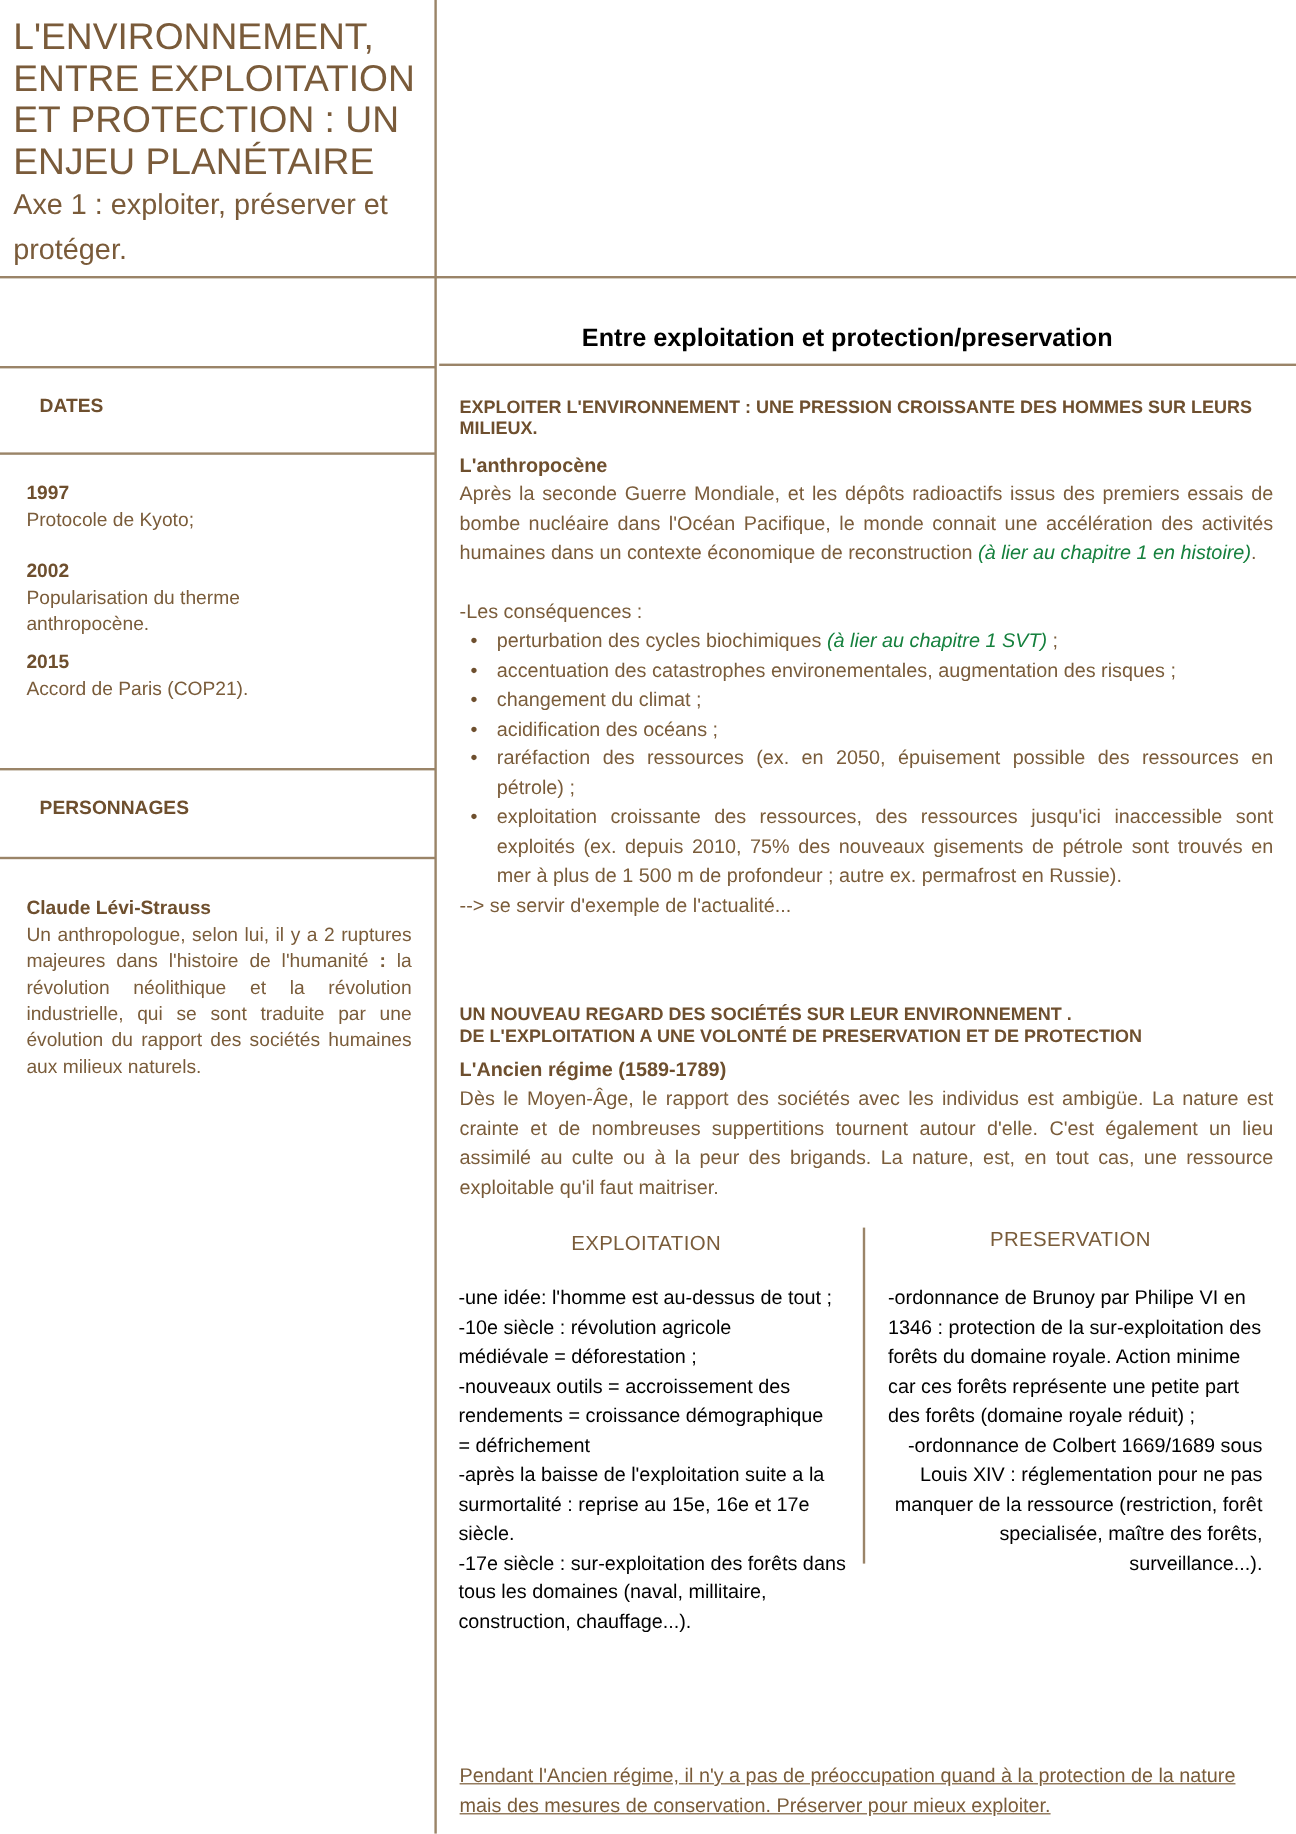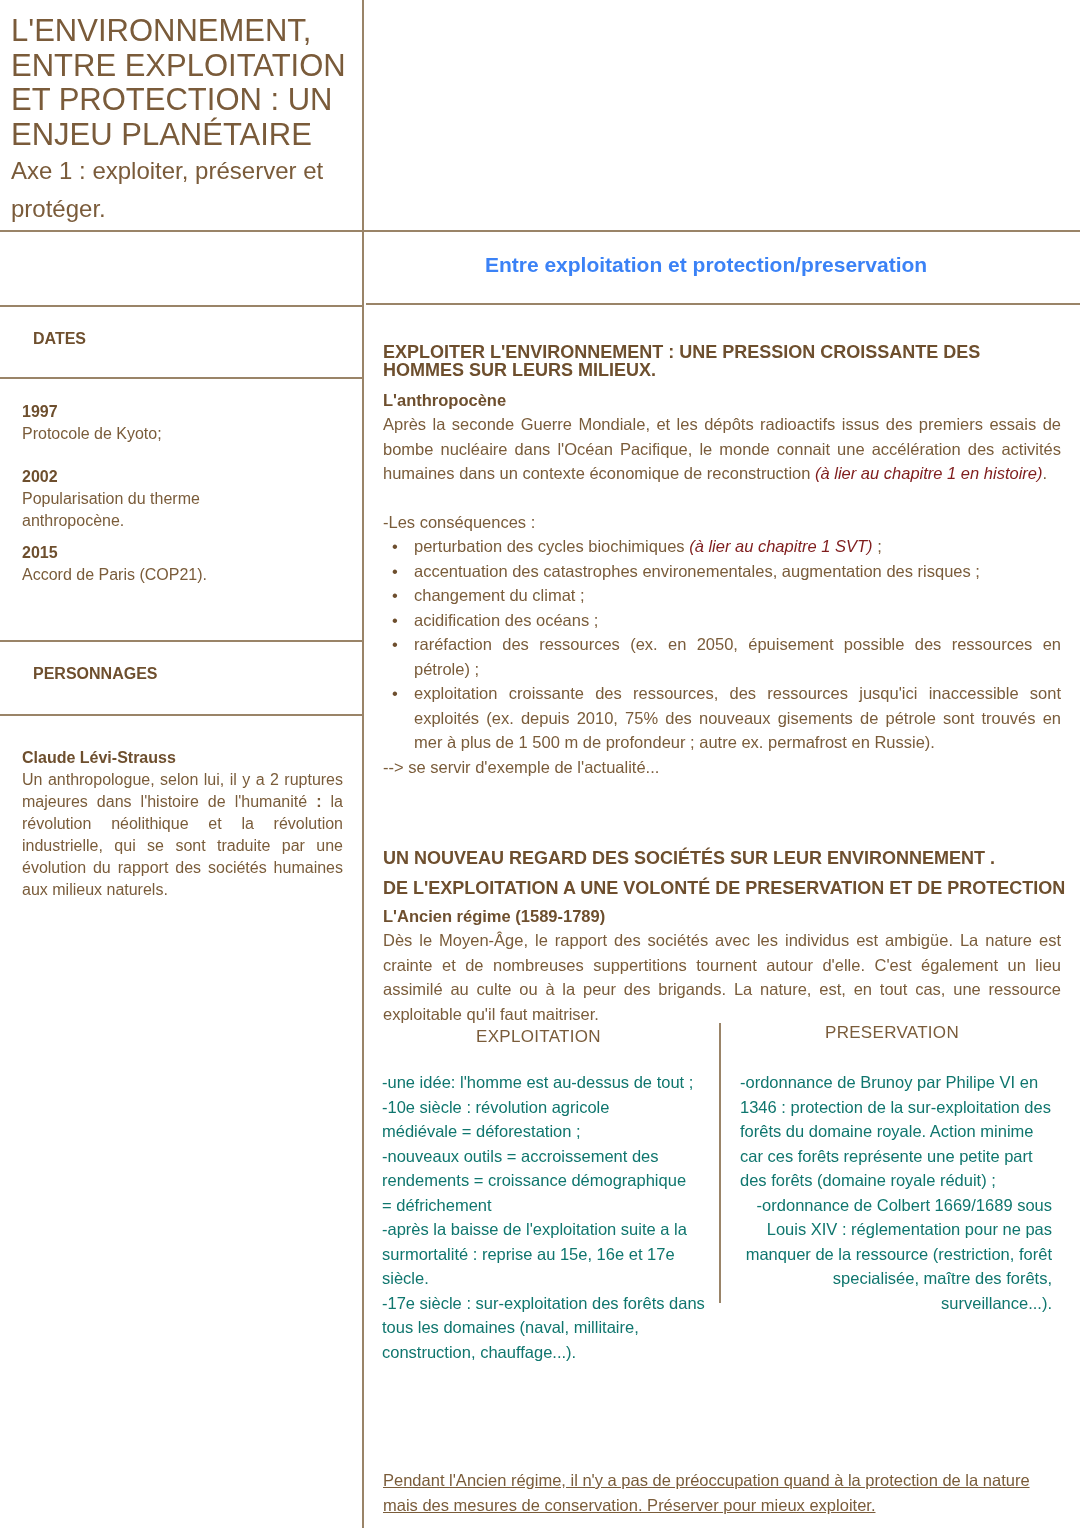--- a/index.html
+++ b/index.html
@@ -12,33 +12,33 @@
   #title { left: 11px; top: 14px; width: 350px; font-size: 31px; line-height: 34.5px; color: #7a5b3a; }
   #subtitle { left: 11px; top: 152px; width: 352px; font-size: 24px; line-height: 38px; color: #7a5b3a; }
 
   .side-head { position: absolute; left: 33px; font-size: 16px; font-weight: bold; color: #6e4f2e; }
   .date-block { position: absolute; left: 22px; width: 320px; font-size: 16px; line-height: 22px; }
   .date-year { font-weight: bold; color: #6e4f2e; }
 
   #person { left: 22px; top: 747px; width: 321px; font-size: 16px; line-height: 22px; text-align: justify; }
   #person .pname { font-weight: bold; color: #6e4f2e; }
 
-  #main-title { left: 366px; top: 253px; width: 680px; text-align: center; font-size: 21px; font-weight: bold; color: #3b82f6; }
+  #main-title { left: 366px; top: 270px; width: 680px; text-align: center; font-size: 21px; font-weight: bold; color: #000000; }
 
   .main { position: absolute; left: 383px; width: 678px; }
-  .sec-head { font-family: "Liberation Sans", sans-serif; font-weight: bold; font-size: 18px; line-height: 18px; color: #6e4f2e; margin-top: 12px; }
+  .sec-head { font-family: "Liberation Sans", sans-serif; font-weight: bold; font-size: 15px; line-height: 18px; color: #6e4f2e; }
   .sub-head { font-weight: bold; font-size: 16.5px; color: #6e4f2e; }
   .para { font-size: 16.5px; line-height: 24.5px; text-align: justify; color: #7a5c3a; }
-  .note { color: #7f1d1d; font-style: italic; }
+  .note { color: #15803d; font-style: italic; }
   ul.cons { margin: 0; padding-left: 31px; list-style: none; }
   ul.cons li { position: relative; font-size: 16.5px; line-height: 24.5px; text-align: justify; }
   ul.cons li::before { content: "\2022"; position: absolute; left: -22px; color: #6e4f2e; }
 
   .col-head { position: absolute; font-size: 17px; color: #7a5c3a; letter-spacing: 0.3px; }
-  .col { position: absolute; font-size: 16.5px; line-height: 24.5px; color: #0f766e; }
+  .col { position: absolute; font-size: 16.5px; line-height: 24.5px; color: #000000; }
   .col div { white-space: normal; }
 
   #conclusion { left: 383px; top: 1468px; width: 680px; font-size: 16.5px; line-height: 24.5px; text-decoration: underline; color: #7a5c3a; }
 </style>
 </head>
 <body>
 
 <div class="vline" style="left:362px; top:0; height:1528px;"></div>
 <div class="hline" style="left:0; top:230px; width:1080px;"></div>
 <div class="hline" style="left:0; top:305px; width:363px;"></div>

